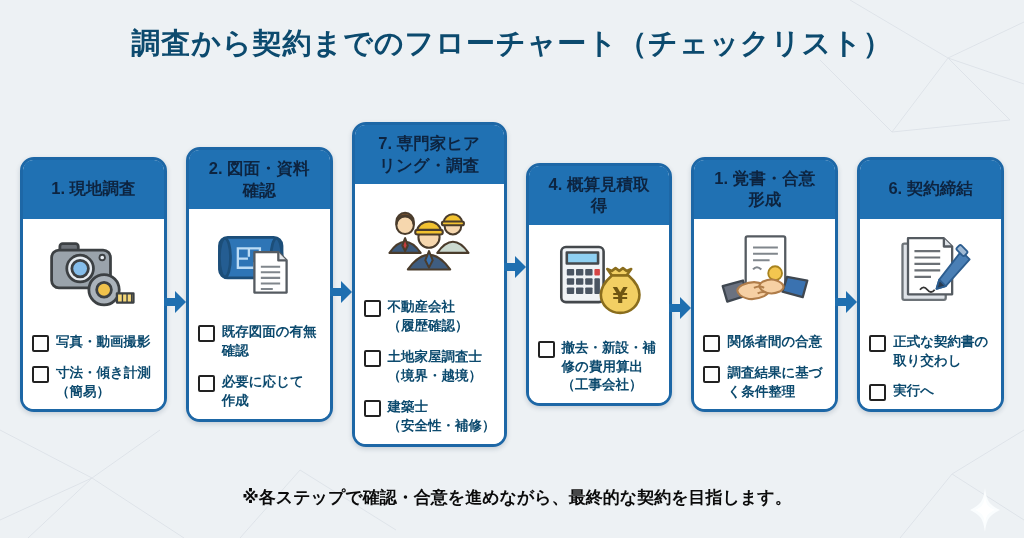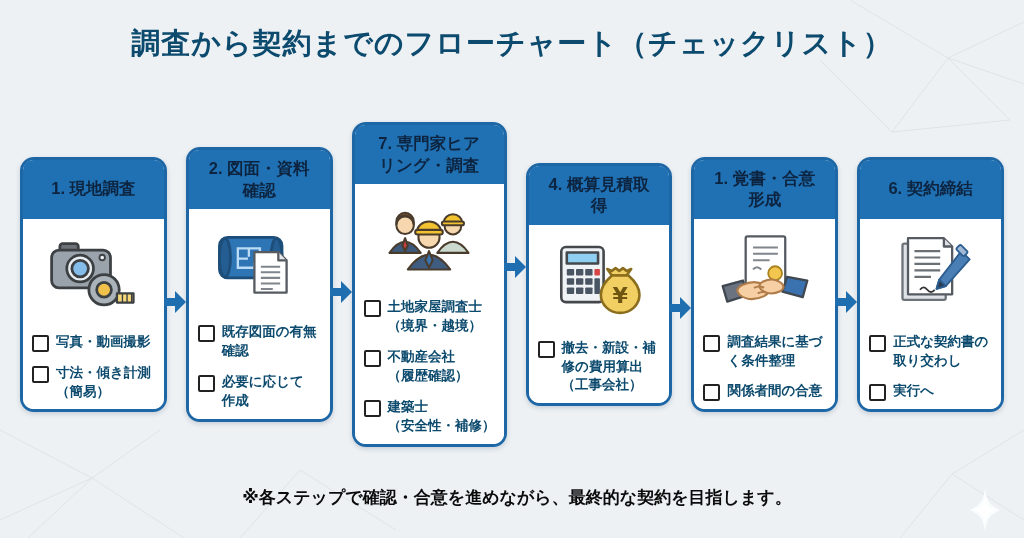--- a/index.html
+++ b/index.html
@@ -190,29 +190,29 @@
       <circle cx="50" cy="47" r="11.5" fill="#f6d7ae"></circle>
       <path d="M37,46 a13,11 0 0 1 26,0 z" fill="#f2c230" transform="translate(0,-5)"></path>
       <rect x="35" y="39" width="30" height="5" rx="2.5" fill="#f2c230"></rect>
     </g>
   </svg>
         </div>
       <div class="checklist">
           <div class="check-item">
     <span class="checkbox"></span>
     <span class="item-text">
+              <div>不動産会社</div>
+              <div>（履歴確認）</div>
+            </span>
+  </div>
+          <div class="check-item">
+    <span class="checkbox"></span>
+    <span class="item-text">
               <div>土地家屋調査士</div>
               <div>（境界・越境）</div>
-            </span>
-  </div>
-          <div class="check-item">
-    <span class="checkbox"></span>
-    <span class="item-text">
-              <div>不動産会社</div>
-              <div>（履歴確認）</div>
             </span>
   </div>
           <div class="check-item">
     <span class="checkbox"></span>
     <span class="item-text">
               <div>建築士</div>
               <div>（安全性・補修）</div>
             </span>
   </div>
         </div>
@@ -302,28 +302,28 @@
       <path d="M25,61 q15,-7 26,1 q7,6 -2,11 q-15,7 -26,-1 q-7,-6 2,-11 z"></path>
       <path d="M48,57 q11,-5 20,2 q5,5 -2,9 q-11,5 -20,-2 q-5,-5 2,-9 z"></path>
       <path d="M38,64 q6,-3 11,0 M42,70 q6,-3 11,0" fill="none"></path>
     </g>
   </svg>
         </div>
       <div class="checklist">
           <div class="check-item">
     <span class="checkbox"></span>
     <span class="item-text">
+              <div>関係者間の合意</div>
+            </span>
+  </div>
+          <div class="check-item">
+    <span class="checkbox"></span>
+    <span class="item-text">
               <div>調査結果に基づ</div>
               <div>く条件整理</div>
-            </span>
-  </div>
-          <div class="check-item">
-    <span class="checkbox"></span>
-    <span class="item-text">
-              <div>関係者間の合意</div>
             </span>
   </div>
         </div>
     </div>
     <div class="arrow">
       <svg viewBox="0 0 22 22">
           <g fill="#1f6fb0">
             <rect x="0" y="7" width="12" height="8"></rect>
             <polygon points="11,0 22,11 11,22"></polygon>
           </g>

